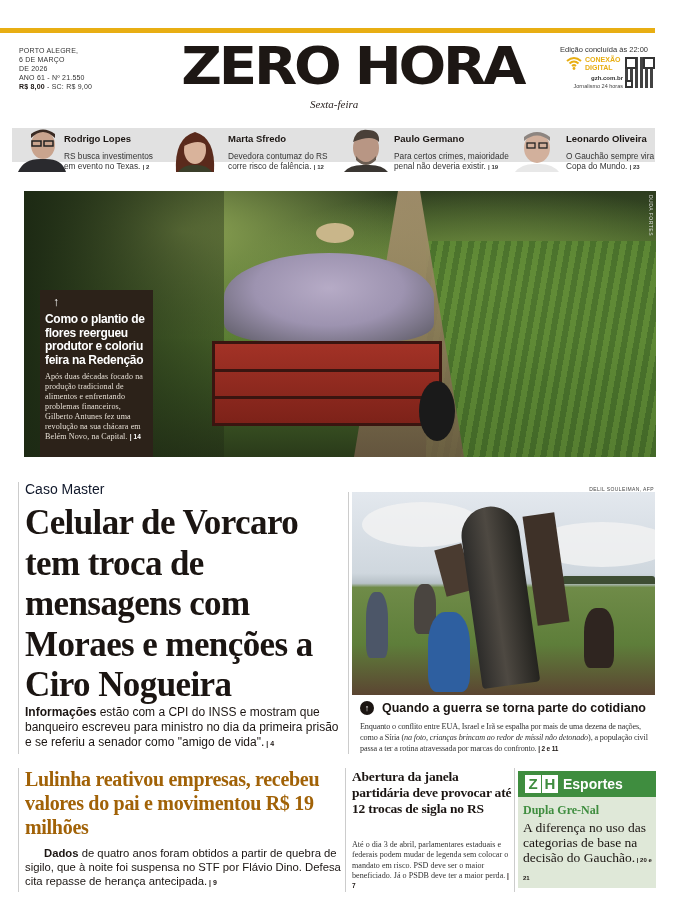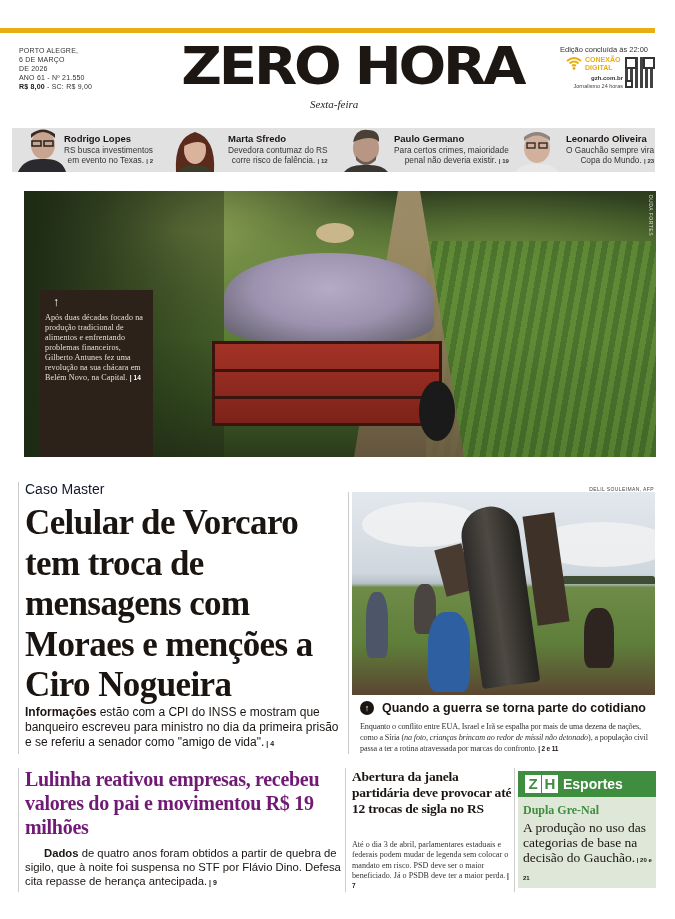--- a/index.html
+++ b/index.html
@@ -24,25 +24,25 @@
   .jornal { position: absolute; left: 560px; top: 83px; width: 63px; text-align: right; font-size: 5.5px; color: #444; }
   .qr { position: absolute; left: 625px; top: 57px; width: 30px; height: 31px; background:
       repeating-linear-gradient(90deg, #222 0 3px, #fff 3px 5px),
       #fff; opacity: 0.85; }
   .qr::before, .qr::after { content: ""; position: absolute; width: 8px; height: 8px; border: 2px solid #111; background: #fff; }
   .qr::before { left: 0; top: 0; }
   .qr::after { right: 0; top: 0; }
   .qr .qr-c { position: absolute; left: 0; bottom: 0; width: 8px; height: 8px; border: 2px solid #111; background: #fff; }
 
   
-  .columnists { position: absolute; left: 12px; top: 128px; width: 643px; height: 44px; background: #e1e1e1; }
+  .columnists { position: absolute; left: 12px; top: 128px; width: 643px; height: 34px; background: #e1e1e1; }
   .col { position: absolute; top: 0; height: 44px; }
   .col .avatar { position: absolute; bottom: 0; width: 50px; height: 44px; }
   .col .name { position: absolute; top: 5px; font-size: 9.5px; font-weight: bold; color: #1b1512; white-space: nowrap; }
-  .col .desc { position: absolute; top: 17px; font-size: 8.3px; line-height: 10px; color: #333; white-space: nowrap; text-align: right; }
+  .col .desc { position: absolute; top: 23px; font-size: 8.3px; line-height: 10px; color: #333; white-space: nowrap; }
   .col .desc .pg { font-size: 6px; font-weight: bold; }
 
   
   .hero { position: absolute; left: 24px; top: 191px; width: 632px; height: 266px; overflow: hidden;
     background:
       radial-gradient(ellipse at 25% 15%, #8da454 0, transparent 35%),
       radial-gradient(ellipse at 75% 35%, #7e9c47 0, transparent 40%),
       linear-gradient(180deg, #2d3c1f 0%, #4a6a2c 30%, #5a7d33 55%, #3e5a25 80%, #2a3a1a 100%); }
   .hero .path { position: absolute; left: 330px; top: 0; width: 110px; height: 266px; background: linear-gradient(180deg, #b09875 0%, #8a7458 60%, #6e5a44 100%); clip-path: polygon(40% 0, 60% 0, 100% 100%, 0 100%); opacity: 0.85; }
   .hero .rows { position: absolute; right: 0; top: 50px; width: 230px; height: 216px; background: repeating-linear-gradient(100deg, #5e8a35 0 6px, #47702a 6px 12px); opacity: 0.85; }
@@ -79,21 +79,21 @@
   .war .fin1 { position: absolute; left: 88px; top: 54px; width: 28px; height: 48px; background: #4a3b30; transform: rotate(-15deg); }
   .war .fin2 { position: absolute; left: 178px; top: 22px; width: 32px; height: 110px; background: #3e3128; transform: rotate(-8deg); }
   .war .kid { position: absolute; border-radius: 40% 40% 20% 20%; }
   .war-cap-title { position: absolute; left: 360px; top: 701px; font-size: 12.5px; font-weight: bold; color: #1b1512; display: flex; align-items: center; }
   .war-cap-title .upicon { width: 14px; height: 14px; border-radius: 50%; background: #1b1512; color: #fff; font-size: 9px; line-height: 14px; text-align: center; margin-right: 8px; }
   .war-cap { position: absolute; left: 360px; top: 721px; width: 298px; font-family: "Liberation Serif", serif; font-size: 8.2px; line-height: 11px; color: #333; letter-spacing: -0.15px; }
   .war-cap i { font-style: italic; }
   .war-cap .pg { font-family: "Liberation Sans", sans-serif; font-weight: bold; font-size: 6.5px; color: #1b1512; }
 
   
-  .headline-2 { position: absolute; left: 25px; top: 767px; width: 320px; font-family: "Liberation Serif", serif; font-weight: bold; font-size: 20px; line-height: 24px; color: #701a75; letter-spacing: -0.3px; }
+  .headline-2 { position: absolute; left: 25px; top: 767px; width: 320px; font-family: "Liberation Serif", serif; font-weight: bold; font-size: 20px; line-height: 24px; color: #a16207; letter-spacing: -0.3px; }
   .dek-2 { position: absolute; left: 25px; top: 846px; width: 320px; font-size: 11.3px; line-height: 14.2px; color: #1b1512; }
   .dek-2 b { font-weight: bold; padding-left: 19px; }
   .dek-2 .pg { font-size: 7px; font-weight: bold; }
 
   
   .headline-3 { position: absolute; left: 352px; top: 769px; width: 160px; font-family: "Liberation Serif", serif; font-weight: bold; font-size: 13.5px; line-height: 16px; color: #1b1512; letter-spacing: -0.2px; }
   .dek-3 { position: absolute; left: 352px; top: 840px; width: 160px; font-family: "Liberation Serif", serif; font-size: 8.1px; line-height: 10.3px; color: #333; }
   .dek-3 .pg { font-family: "Liberation Sans", sans-serif; font-weight: bold; font-size: 6.5px; color: #1b1512; }
 
   
@@ -207,20 +207,21 @@
   <div class="path"></div>
   <div class="darkleft"></div>
   <div class="hat"></div>
   <div class="flowers"></div>
   <div class="cart"></div>
   <div class="wheel"></div>
   <div class="credit">DUDA FORTES</div>
 </div>
 <div class="hero-box">
   <div class="arrow">↑</div>
+  <h2>Como o plantio de flores reergueu produtor e coloriu feira na Redenção</h2>
   <p><span>Após duas décadas focado na produção tradicional de alimentos e enfrentando problemas financeiros, Gilberto Antunes fez uma revolução na sua chácara em Belém Novo, na Capital.</span> <span class="pg">| 14</span></p>
 </div>
 
 <div class="vline" style="left:18px; top:482px; height:272px;"></div>
 <div class="vline" style="left:348px; top:492px; height:262px;"></div>
 <div class="vline" style="left:18px; top:768px; height:124px;"></div>
 <div class="vline" style="left:345px; top:768px; height:124px;"></div>
 <div class="vline" style="left:514px; top:768px; height:124px;"></div>
 
 <div class="kicker-main">Caso Master</div>
@@ -254,14 +255,14 @@
 
 <div class="sports">
   <div class="sports-head">
     <div class="zh">
       <span>Z</span>
         <span>H</span>
     </div>
     <div class="sports-label">Esportes</div>
   </div>
   <div class="sports-kicker">Dupla Gre-Nal</div>
-  <div class="sports-title"><span>A produção no uso das categorias de base na decisão do Gauchão.</span><span class="pg"> | 20 e 21</span></div>
+  <div class="sports-title"><span>A diferença no uso das categorias de base na decisão do Gauchão.</span><span class="pg"> | 20 e 21</span></div>
 </div>
 
 </body></html>

